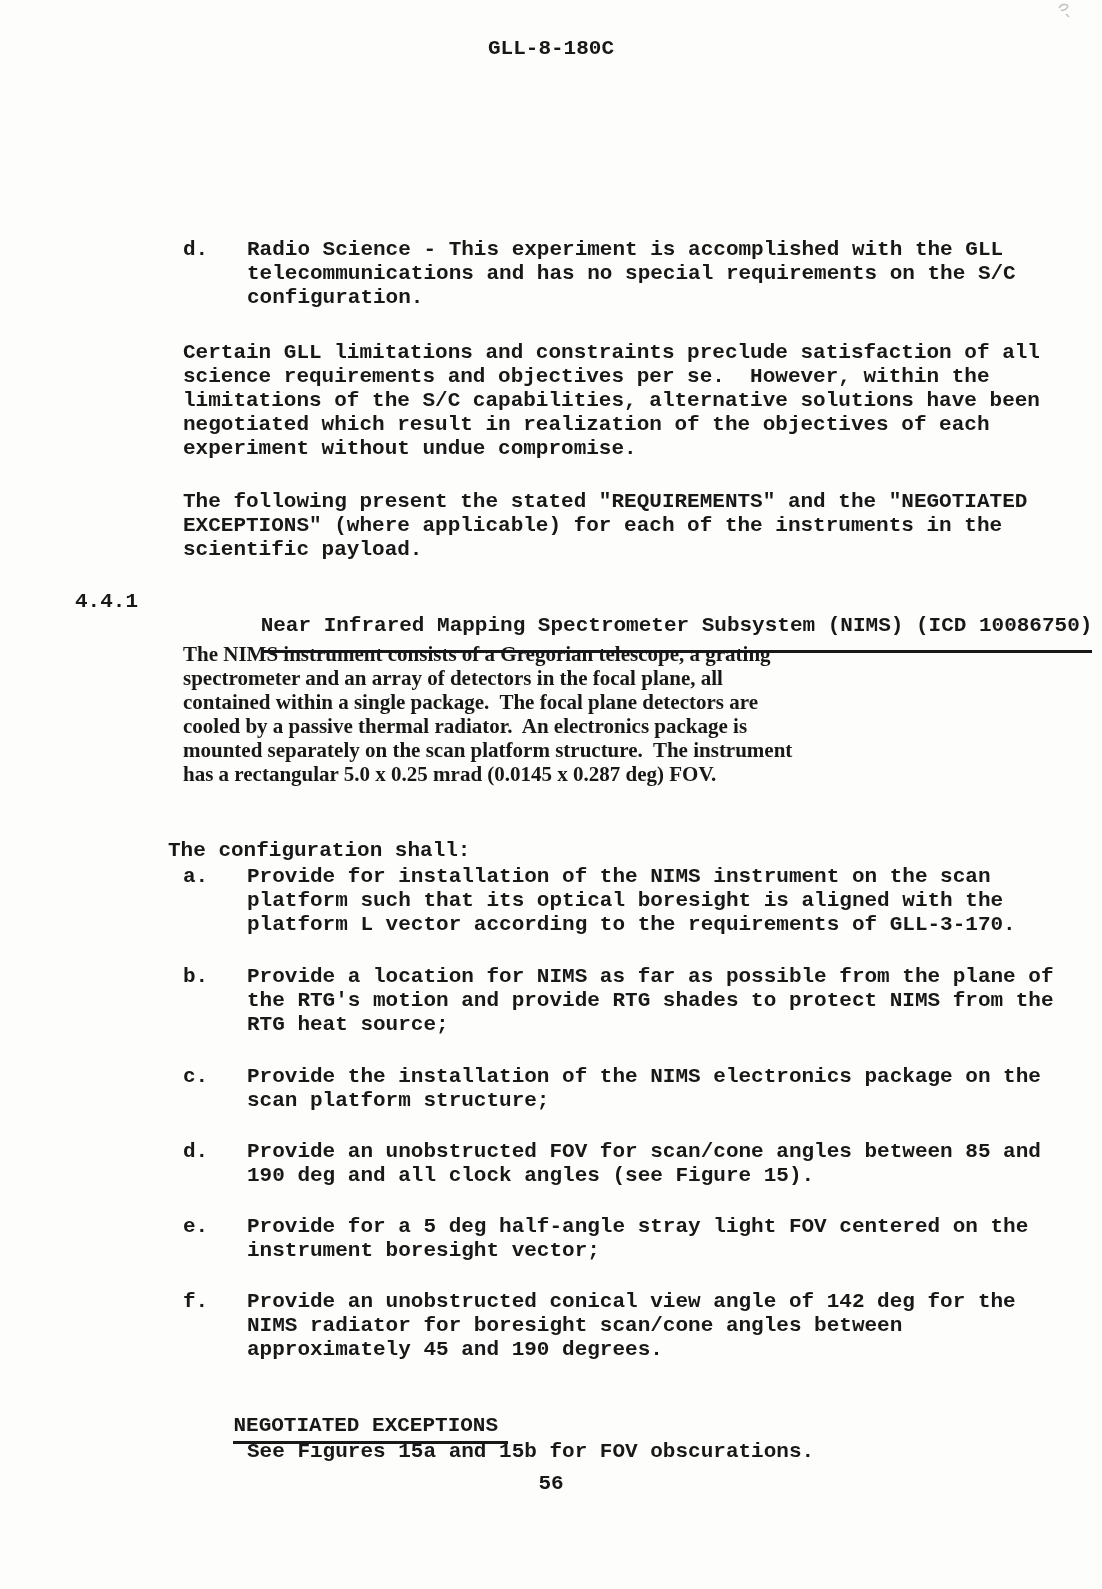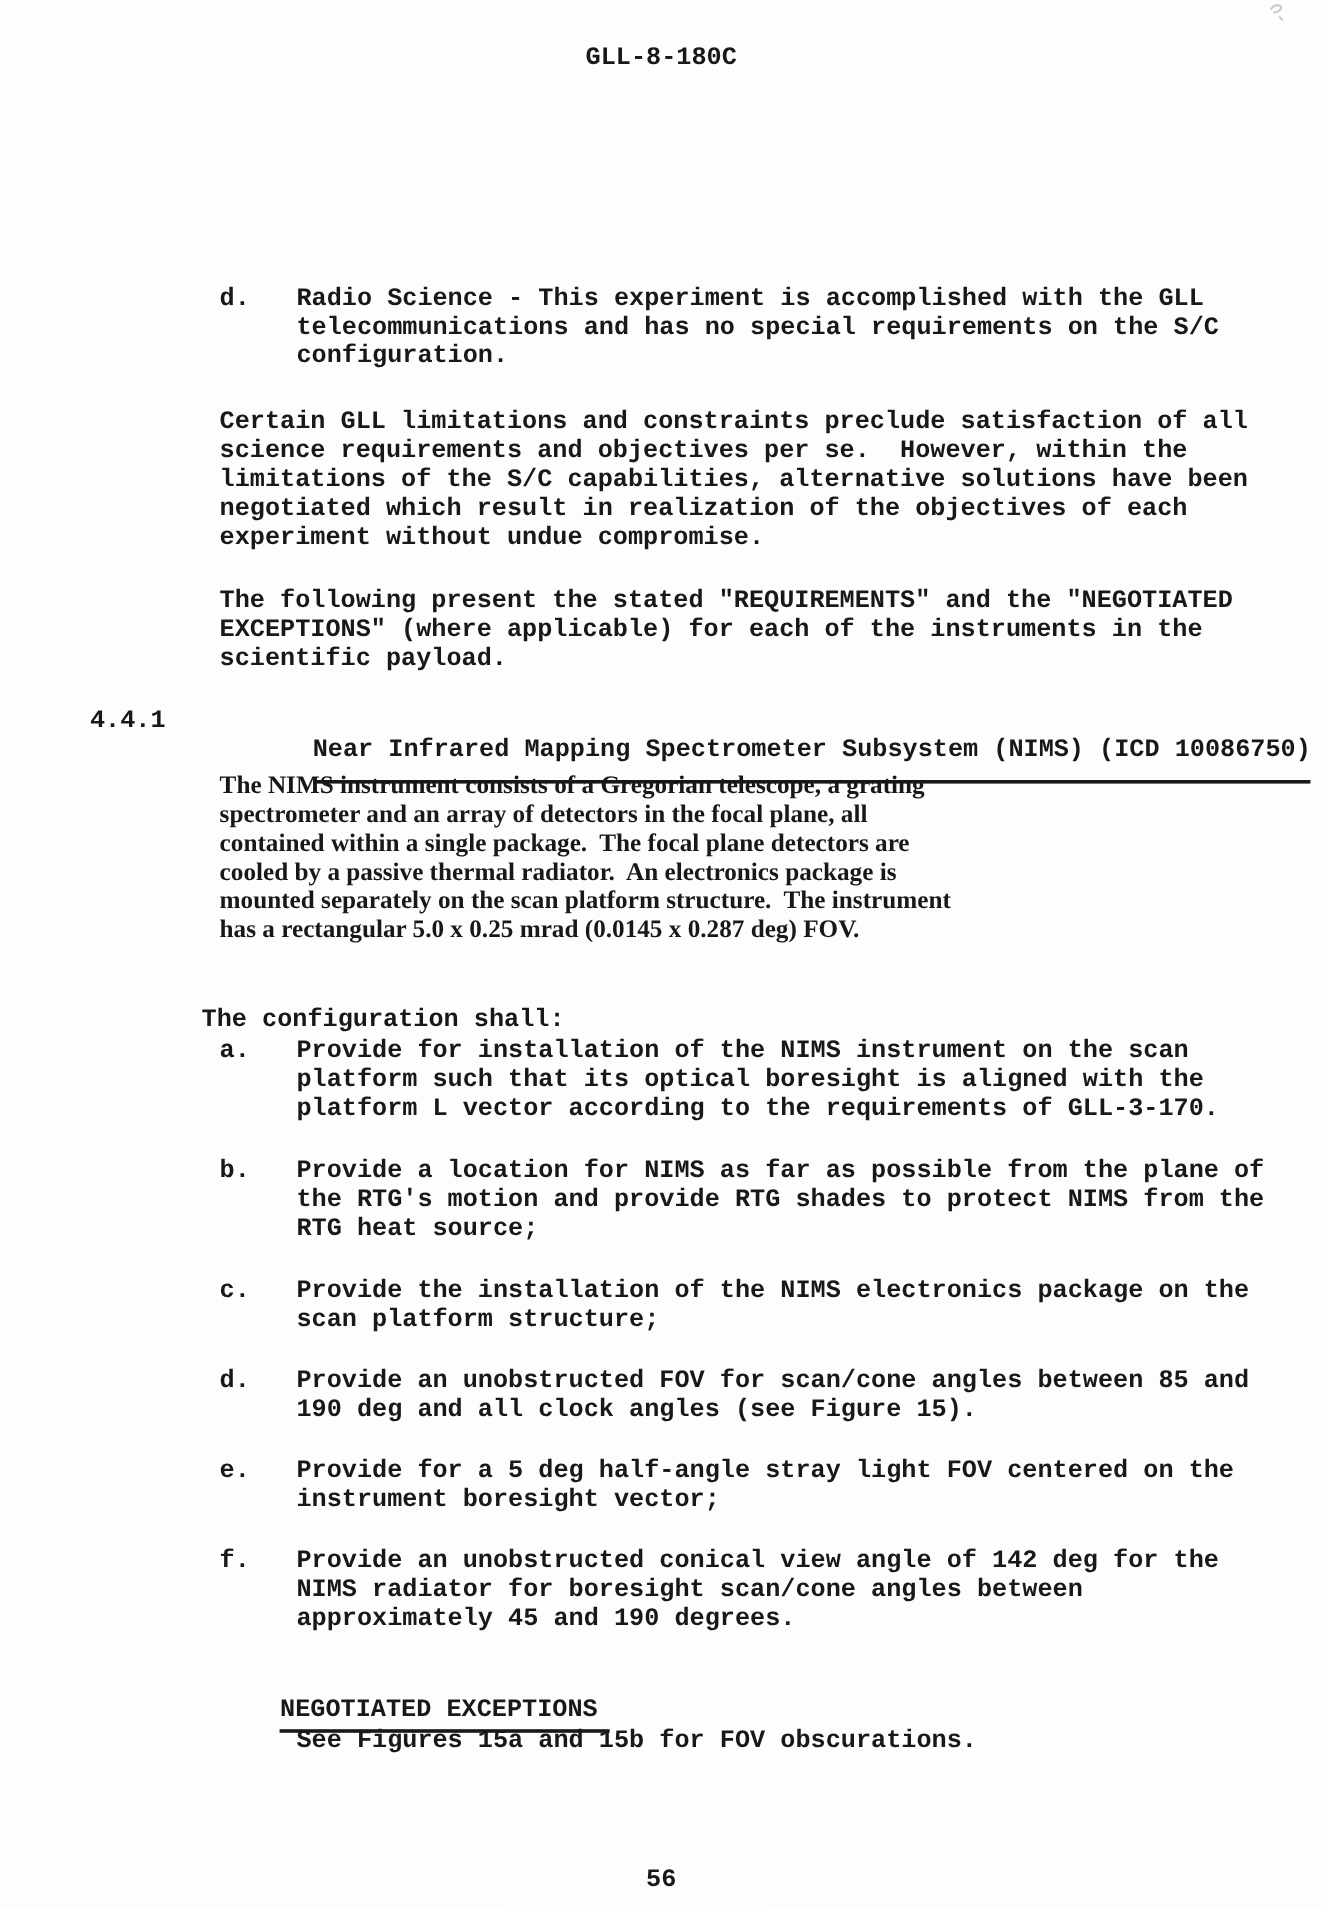--- a/index.html
+++ b/index.html
@@ -34,21 +34,21 @@
   #para-nims     {top:642px;left:183px;font-family:Liberation Serif, serif;}
   #para-config   {top:815px;left:168px;margin-top:24px;}
   #item-a        {top:865px;}
   #item-b        {top:965px;}
   #item-c        {top:1065px;}
   #item-d        {top:1140px;}
   #item-e        {top:1215px;}
   #item-f        {top:1290px;}
   #neg-heading   {top:1390px;left:183px;}
   #neg-text      {top:1440px;left:247px;}
-  #page-number   {top:1556px;}
+  #page-number   {top:1472px;}
   #corner-mark   {position:absolute;left:1056px;top:2px;opacity:.55;}
 </style>
 </head>
 <body>
 
 <div class="page">
 
   <div id="header" class="blk center">GLL-8-180C</div>
 
   <span id="corner-mark">

